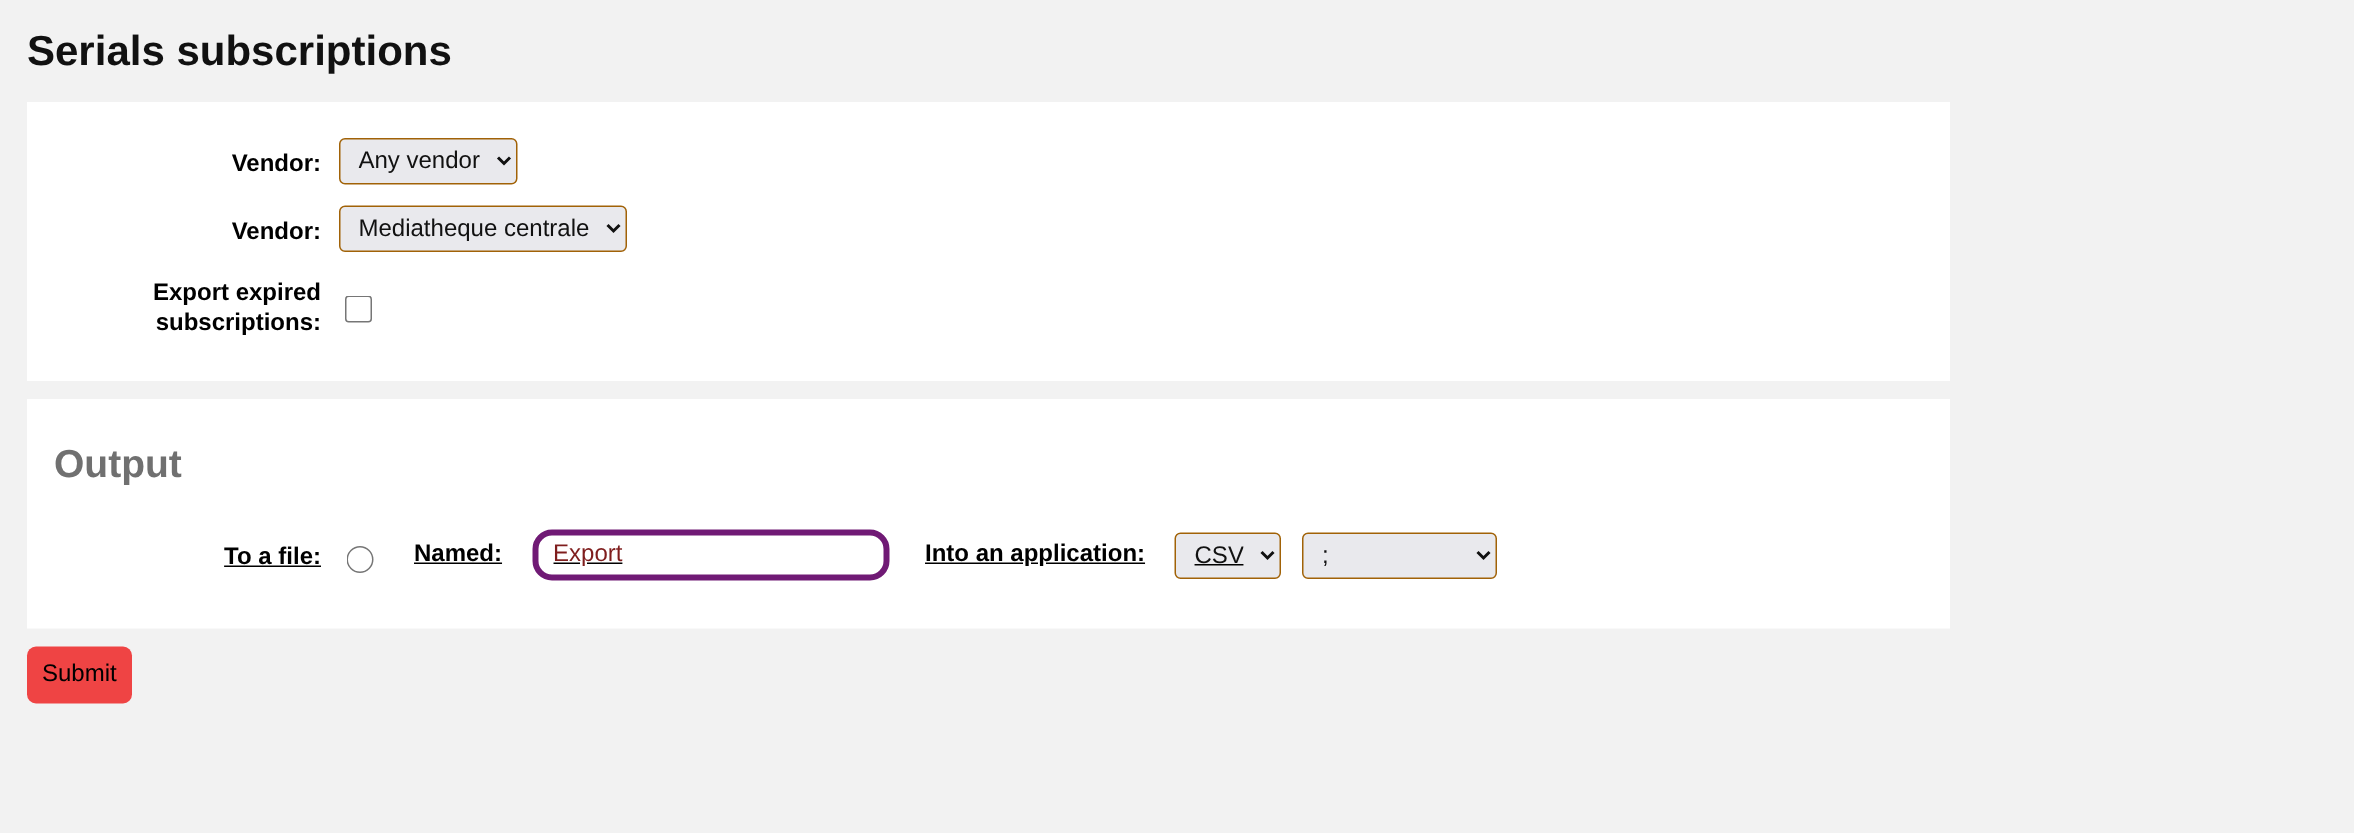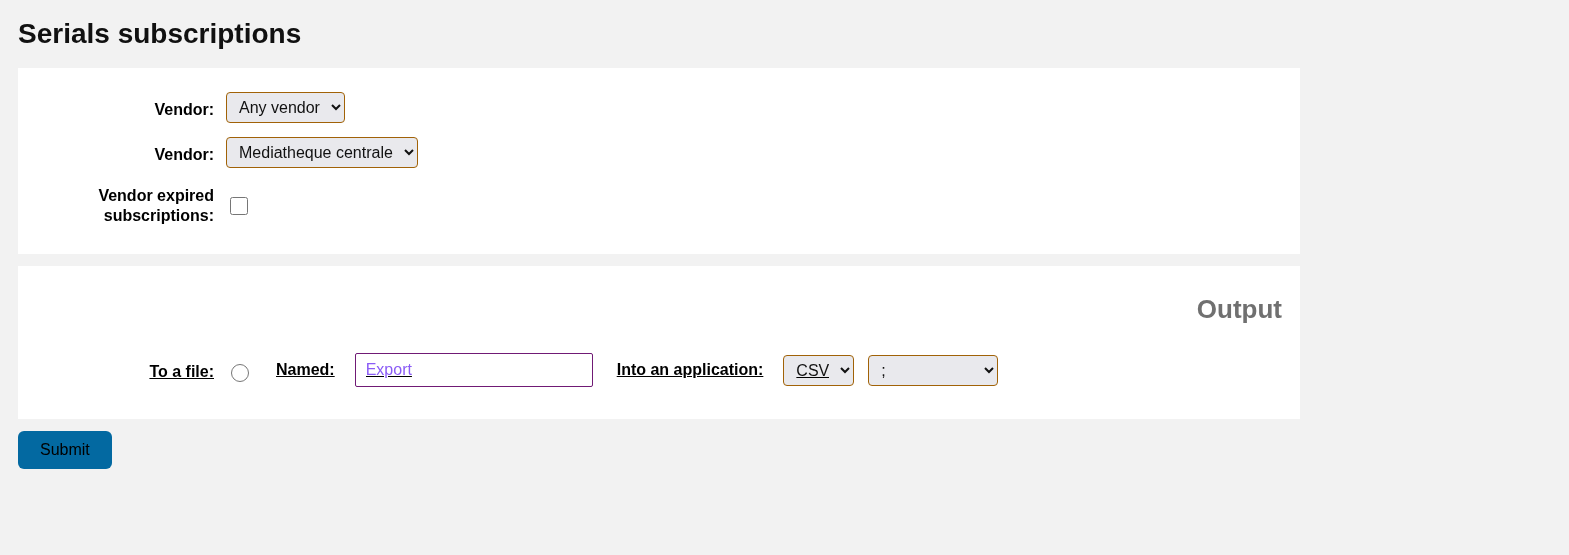--- a/index.html
+++ b/index.html
@@ -25,21 +25,20 @@
     background: #fff;
     padding: 24px 18px 28px 18px;
     margin-bottom: 12px;
   }
   h3.section-title {
     font-size: 26px;
     font-weight: 700;
     color: #707070;
     margin: 0 0 28px 0;
     padding-top: 4px;
-    text-align: right;
   }
   .form-row {
     display: flex;
     align-items: center;
     margin-bottom: 14px;
   }
   .form-label {
     width: 190px;
     text-align: right;
     font-weight: 700;
@@ -57,49 +56,49 @@
   select {
     background: #e9e9ed;
     border: 1px solid #a16207;
     border-radius: 4px;
     padding: 5px 8px;
     font-size: 16px;
     font-family: inherit;
     color: #111;
   }
   input[type="text"] {
-    border: 1px solid #701a75;
-    border-radius: 2px;
+    border: 4px solid #701a75;
+    border-radius: 13px;
     padding: 5px 10px;
     font-size: 16px;
     font-family: inherit;
-    color: #8b5cf6;
+    color: #7f1d1d;
     width: 238px;
     height: 34px;
   }
   input[type="checkbox"] {
     width: 18px;
     height: 18px;
     margin-top: 6px;
   }
   input[type="radio"] {
     width: 18px;
     height: 18px;
     margin-top: 6px;
     accent-color: #0d6efd;
   }
   .inline-label {
     font-weight: 700;
     padding: 0 6px 0 10px;
   }
   .submit-btn {
-    background: #0369a1;
+    background: #ef4444;
     border: none;
     border-radius: 6px;
-    padding: 10px 22px;
+    padding: 10px 10px;
     font-size: 16px;
     color: #000;
     cursor: pointer;
     margin-top: 0px;
     margin-left: 0px;
   }
   select.sep-select { min-width: 130px; }
 </style>
 </head>
 <body>
@@ -122,21 +121,21 @@
     <div class="form-row">
       <div class="form-label">Vendor:</div>
       <div class="form-field">
         <select>
           <option>Mediatheque centrale</option>
         </select>
       </div>
     </div>
 
     <div class="form-row" style="margin-bottom:0;">
-      <div class="form-label">Vendor expired subscriptions:</div>
+      <div class="form-label">Export expired subscriptions:</div>
       <div class="form-field">
         <input type="checkbox" style="">
       </div>
     </div>
 
   </div>
 
   <div class="panel" style="padding-bottom:20px;">
 
     <h3 class="section-title">Output</h3>

